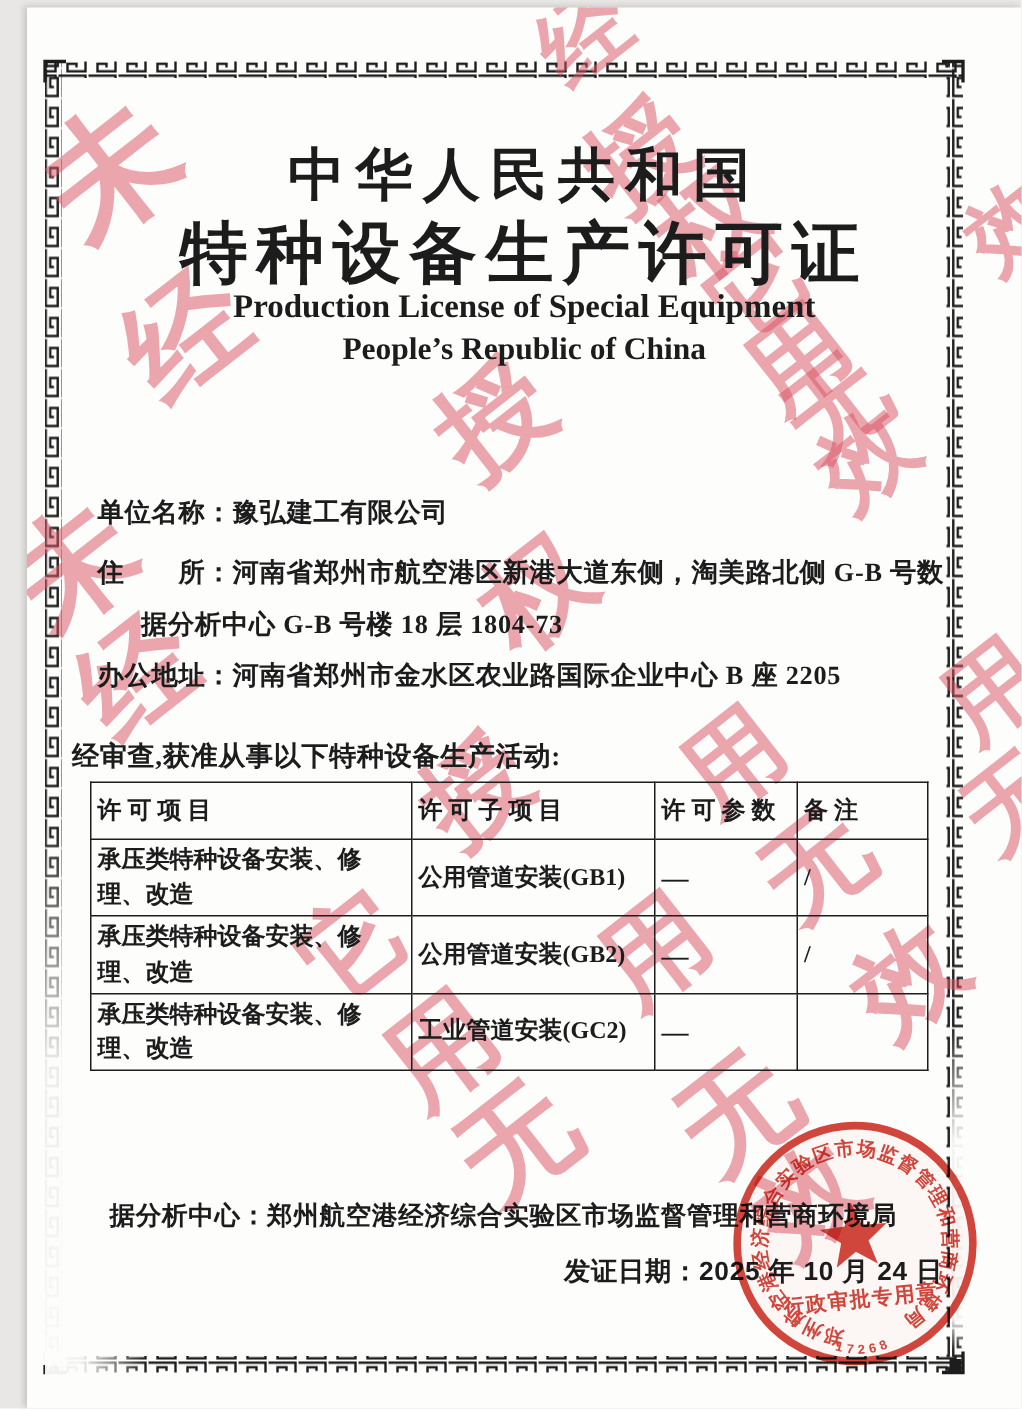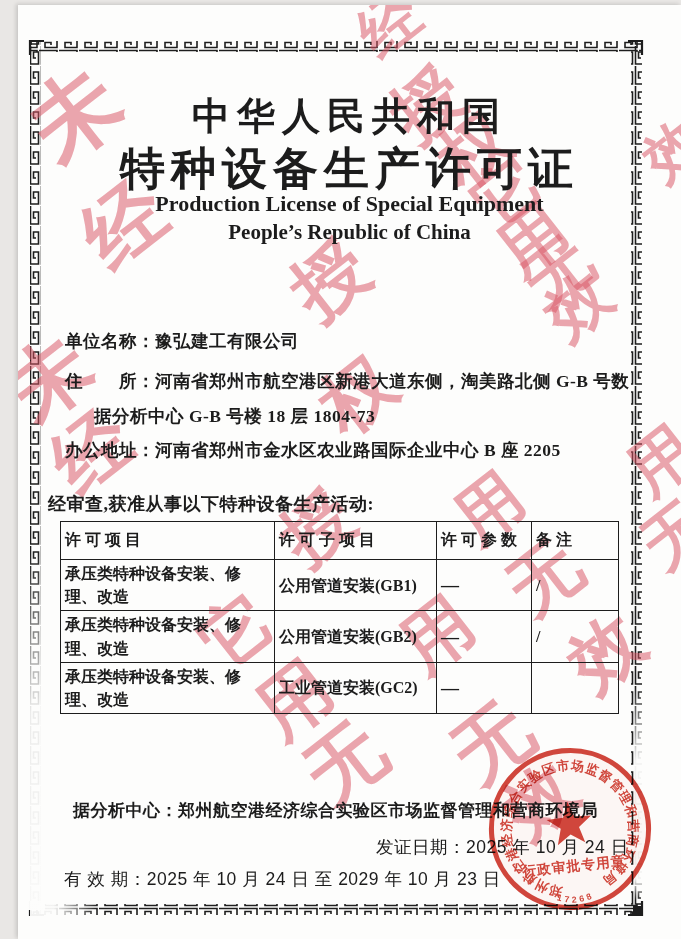--- a/index.html
+++ b/index.html
@@ -40,21 +40,21 @@
   .field .lbl{font-weight:700;}
   .field .val{font-weight:600;}
   .f-unit{left:47px;top:324px;}
   .f-addr1{left:47px;top:364px;}
   .f-addr2{left:47px;top:399px;margin-left:29px;}
   .f-office{left:47px;top:433px;}
   .f-intro{left:30px;top:487px;font-size:18px;font-weight:700;letter-spacing:0.5px;}
   .f-authority{left:55px;top:794px;font-size:17px;}
   .f-issue{left:358px;top:830px;font-size:17.5px;font-family:"Liberation Sans","DejaVu Sans",sans-serif;}
   .f-valid{left:46px;top:862px;font-size:17.5px;font-family:"Liberation Sans","DejaVu Sans",sans-serif;letter-spacing:0.5px;}
-  .f-issue .lbl,.f-valid .lbl,.f-issue .val,.f-valid .val{font-weight:400;}
+  .f-issue .lbl,.f-valid .lbl,.f-issue .val,.f-valid .val{font-weight:700;}
   
   .lic-table{position:absolute;left:42px;top:516px;width:558px;
     border-collapse:collapse;table-layout:fixed;
     font-family:"Liberation Serif","DejaVu Serif",serif;}
   .lic-table th,.lic-table td{border:1.7px solid #1d1d1d;
     text-align:left;vertical-align:middle;font-size:16px;padding:2px 4px;}
   .lic-table th{height:33px;font-weight:700;letter-spacing:4px;}
   .lic-table td{height:44px;font-weight:600;white-space:normal;line-height:1.45;}
   .lic-table td.dash{font-weight:700;font-size:18px;}
   
@@ -177,23 +177,20 @@
         </tr>
       </tbody>
   </table>
 
   <div class="line field f-authority">
     <span class="lbl">据分析中心：</span><span class="val">郑州航空港经济综合实验区市场监督管理和营商环境局</span>
   </div>
   <div class="line field f-issue">
     <span class="lbl">发证日期：</span><span class="val">2025 年 10 月 24 日</span>
   </div>
-  <div class="line field f-valid">
-    <span class="lbl">有 效 期：</span><span class="val">2025 年 10 月 24 日 至 2029 年 10 月 23 日</span>
-  </div>
 
   <svg class="seal" viewBox="0 0 200 200">
     <defs>
       <path id="sealRing" d="M100,158 a58,58 0 1 1 0.02,0"></path>
       <path id="sealSerialArc" d="M68,160 a48,48 0 0 0 64,0"></path>
     </defs>
     <circle cx="100" cy="100" r="77" fill="rgba(205,50,38,0.04)" stroke="#cd3226" stroke-width="5"></circle>
     <text font-size="12.5" font-weight="700" fill="#cd3226" letter-spacing="1" font-family="'Liberation Serif','DejaVu Serif',serif">
       <textPath href="#sealRing" startOffset="13">郑州航空港经济综合实验区市场监督管理和营商环境局</textPath>
     </text>

